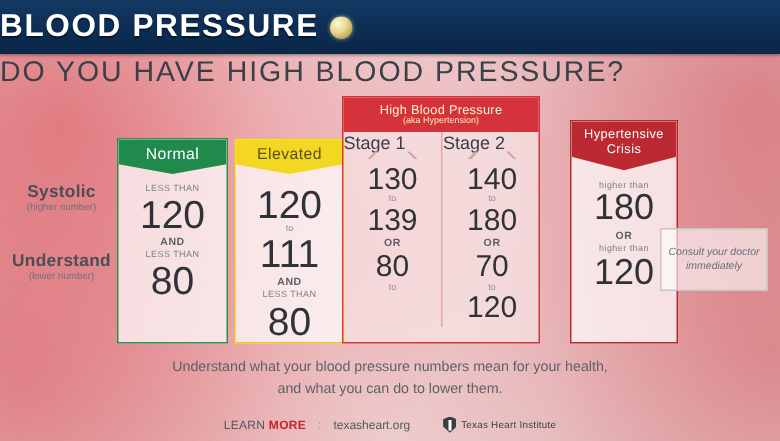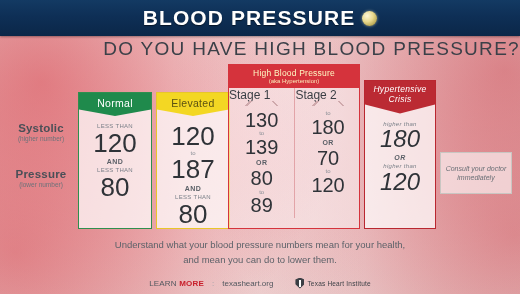--- a/index.html
+++ b/index.html
@@ -14,38 +14,38 @@
       radial-gradient(circle at 8% 28%, rgba(214,62,72,.55) 0%, rgba(214,62,72,.28) 28%, rgba(214,62,72,0) 58%),
       radial-gradient(circle at 3% 86%, rgba(214,62,72,.50) 0%, rgba(214,62,72,.22) 34%, rgba(214,62,72,0) 62%),
       radial-gradient(circle at 97% 24%, rgba(200,55,66,.50) 0%, rgba(200,55,66,.22) 32%, rgba(200,55,66,0) 60%),
       radial-gradient(circle at 99% 80%, rgba(205,58,68,.42) 0%, rgba(205,58,68,.18) 30%, rgba(205,58,68,0) 58%),
       radial-gradient(ellipse at 50% 45%, #ffffff 0%, #f7f6f4 52%, #eceae7 100%);
   }
   
   .topbar{
     position:absolute;left:0;top:0;width:520px;height:36px;
     background:linear-gradient(180deg,#133a63 0%,#0e2f56 45%,#0b2748 100%);
-    display:flex;align-items:center;justify-content:center;gap:7px;
+    display:flex;align-items:center;gap:7px;
     box-shadow:0 1px 2px rgba(0,0,0,.35);
   }
   .brand{
     color:#ffffff;font-weight:bold;font-size:21px;letter-spacing:1.1px;
     text-shadow:0 1px 1px rgba(0,0,0,.5);white-space:nowrap;
   }
   .brand2{
     color:#dfe9f2;font-weight:normal;font-size:21px;letter-spacing:.4px;white-space:nowrap;
   }
   .globe-icon{
     width:15px;height:15px;border-radius:50%;flex:0 0 auto;
     background:radial-gradient(circle at 35% 32%, #fdf6d8 0%, #e9d98e 42%, #b3a14e 78%, #6f6330 100%);
     box-shadow:0 0 3px rgba(255,245,200,.6);
   }
   
   .subtitle{
-    position:absolute;left:0;top:38px;width:520px;text-align:right;
+    position:absolute;left:0;top:38px;width:520px;text-align:left;
     font-size:19px;letter-spacing:1.3px;color:#3b4048;
   }
   
   .rowlabels{position:absolute;left:6px;top:122px;width:70px;text-align:center;color:#4a4f57;}
   .rl{margin-bottom:26px;}
   .rl .big{font-size:11.5px;display:block;letter-spacing:.2px;font-weight:bold;}
   .rl .small{font-size:6.5px;display:block;color:#6d727a;margin-top:1px;}
   
   .card{position:absolute;background:rgba(255,255,255,.72);}
   .banner{
@@ -76,21 +76,21 @@
   .stage-title:after{
     content:"";position:absolute;left:8%;right:8%;bottom:0;height:5px;
     background:linear-gradient(135deg,transparent 49%,#cfa9ac 49%,#cfa9ac 56%,transparent 56%),
                linear-gradient(-135deg,transparent 49%,#cfa9ac 49%,#cfa9ac 56%,transparent 56%);
     background-size:50% 100%;background-repeat:no-repeat;
     background-position:left bottom,right bottom;
   }
   .stage .cbody{padding:4px 16px 0;}
   .stage .num{font-size:20px;}
   
-  #card-crisis{left:364px;top:80px;width:70px;height:147px;border:1px solid #b92730;font-style:italic;}
+  #card-crisis{left:380px;top:80px;width:70px;height:147px;border:1px solid #b92730;}
   #card-crisis .banner{background:#bb2a33;font-size:8.5px;line-height:1.15;padding:4px 2px 9px;}
   #card-crisis .num{font-size:24px;}
   
   #consult-note{
     position:absolute;left:440px;top:152px;width:72px;height:42px;
     border:1px solid #c9c6c2;background:rgba(255,255,255,.6);
     display:flex;align-items:center;justify-content:center;text-align:center;
     font-style:italic;font-size:7px;color:#6a6f76;line-height:1.35;padding:2px;box-sizing:border-box;
   }
   
@@ -126,42 +126,42 @@
   </div>
 
   <div class="subtitle">DO YOU HAVE HIGH BLOOD PRESSURE?</div>
 
   <div class="rowlabels">
     <div class="rl">
       <span class="big">Systolic</span>
       <span class="small">(higher number)</span>
     </div>
     <div class="rl">
-      <span class="big">Pressure</span>
+      <span class="big">Understand</span>
       <span class="small">(lower number)</span>
     </div>
   </div>
 
   <div class="card" id="card-normal">
     <div class="banner">Normal</div>
     <div class="cbody">
       <span class="lab">LESS THAN</span>
       <span class="num">120</span>
       <span class="conj">AND</span>
       <span class="lab">LESS THAN</span>
       <span class="num">80</span>
     </div>
   </div>
 
   <div class="card" id="card-elevated">
     <div class="banner">Elevated</div>
     <div class="cbody">
       <span class="num">120</span>
       <span class="tow">to</span>
-      <span class="num">187</span>
+      <span class="num">111</span>
       <span class="conj">AND</span>
       <span class="lab">LESS THAN</span>
       <span class="num">80</span>
     </div>
   </div>
 
   <div id="hbp-group">
     <div id="hbp-header">
       <span class="h1">High Blood Pressure</span>
       <span class="h2">(aka Hypertension)</span>
@@ -170,27 +170,27 @@
 
       <div class="stage">
         <div class="stage-title">Stage 1</div>
         <div class="cbody">
           <span class="num">130</span>
           <span class="tow">to</span>
           <span class="num">139</span>
           <span class="conj">OR</span>
           <span class="num">80</span>
           <span class="tow">to</span>
-          <span class="num">89</span>
         </div>
       </div>
 
       <div class="stage">
         <div class="stage-title">Stage 2</div>
         <div class="cbody">
+          <span class="num">140</span>
           <span class="tow">to</span>
           <span class="num">180</span>
           <span class="conj">OR</span>
           <span class="num">70</span>
           <span class="tow">to</span>
           <span class="num">120</span>
         </div>
       </div>
 
     </div>
@@ -207,21 +207,21 @@
       <span class="conj">OR</span>
       <span class="lab">higher than</span>
       <span class="num">120</span>
     </div>
   </div>
 
   <div id="consult-note">Consult your doctor immediately</div>
 
   <div id="footer-text">
     <span>Understand what your blood pressure numbers mean for your health,</span><br>
-    <span>and mean you can do to lower them.</span>
+    <span>and what you can do to lower them.</span>
   </div>
 
   <div id="bottom-bar">
     <span class="learn"><span>LEARN </span><b>MORE</b></span>
     <span class="sep">:</span>
     <span class="site">texasheart.org</span>
     <span class="thi">
       <span class="shield"></span>
       <span class="thi-text">Texas Heart Institute</span>
     </span>

